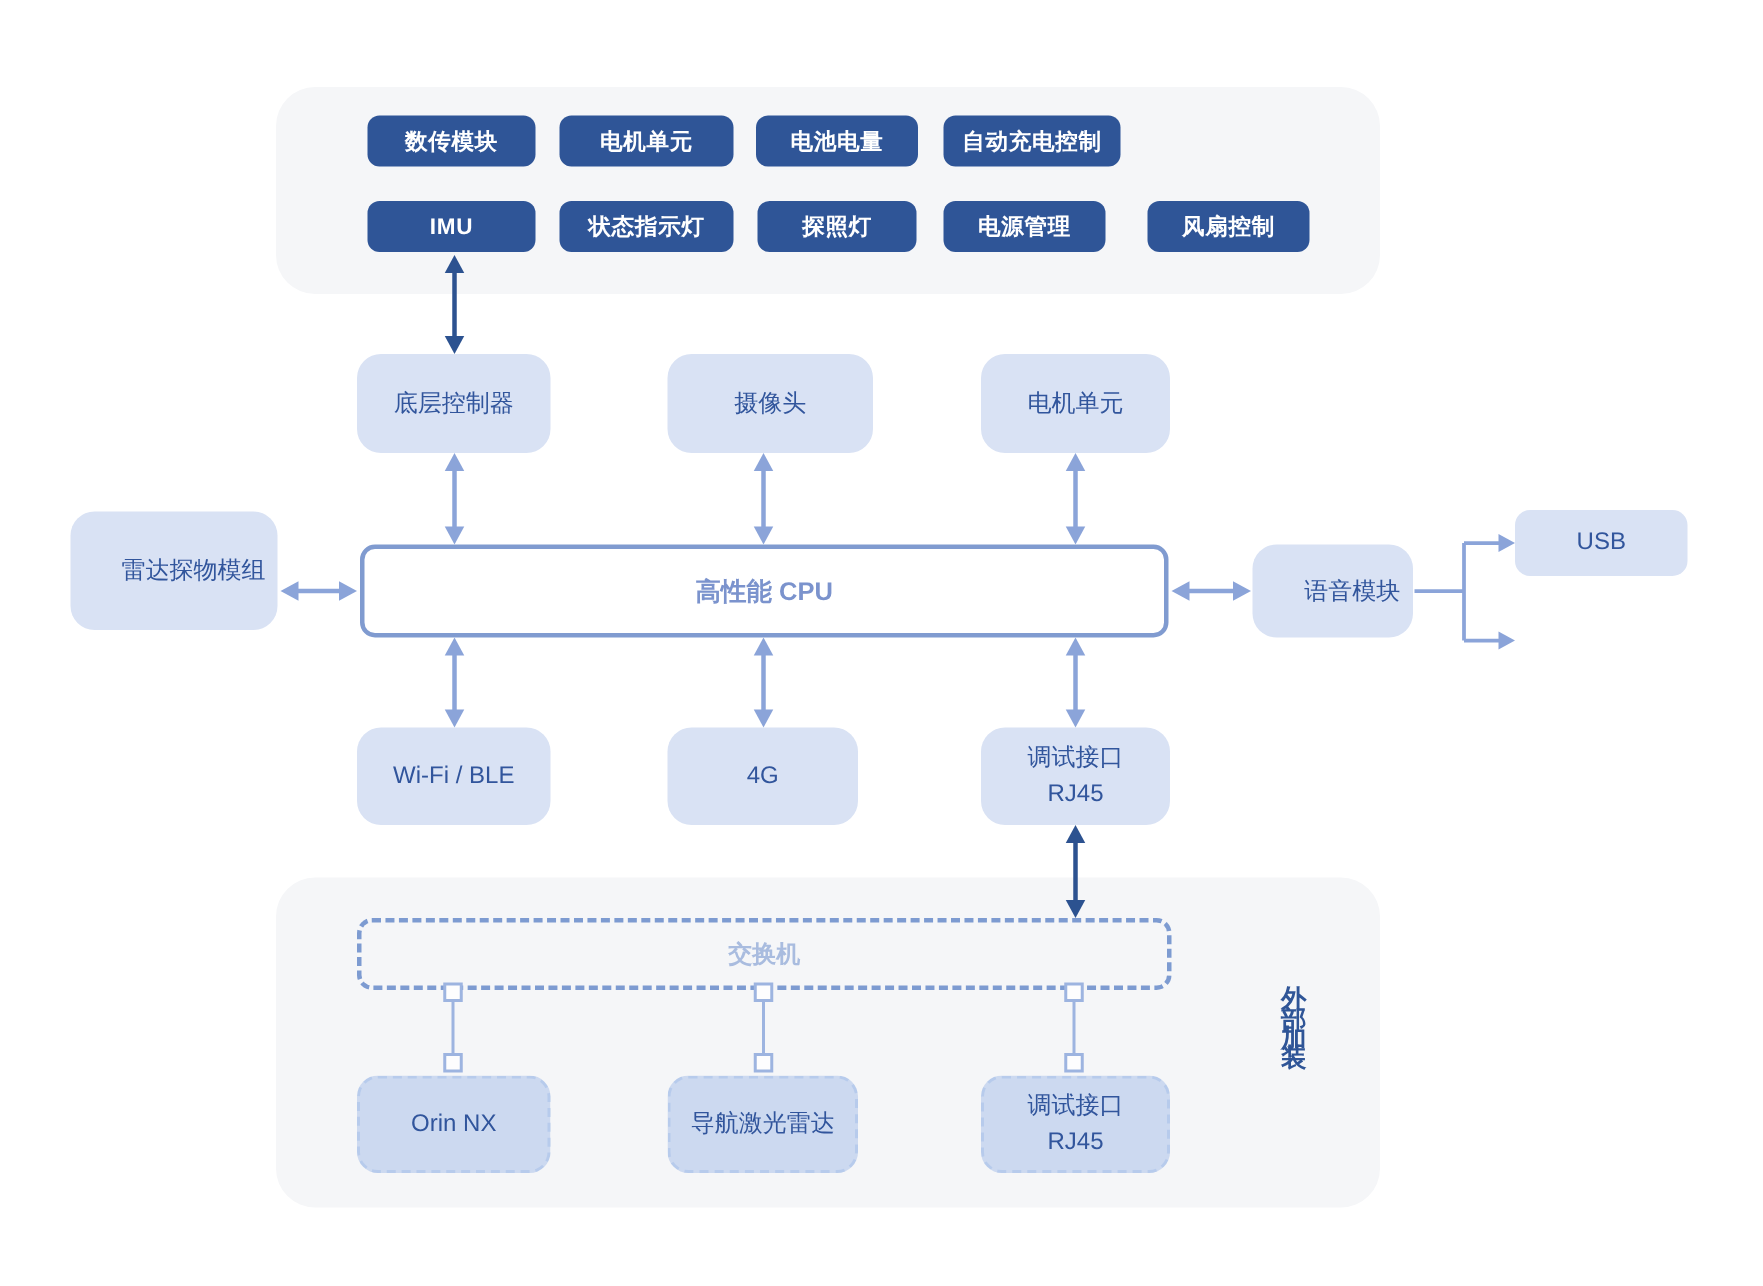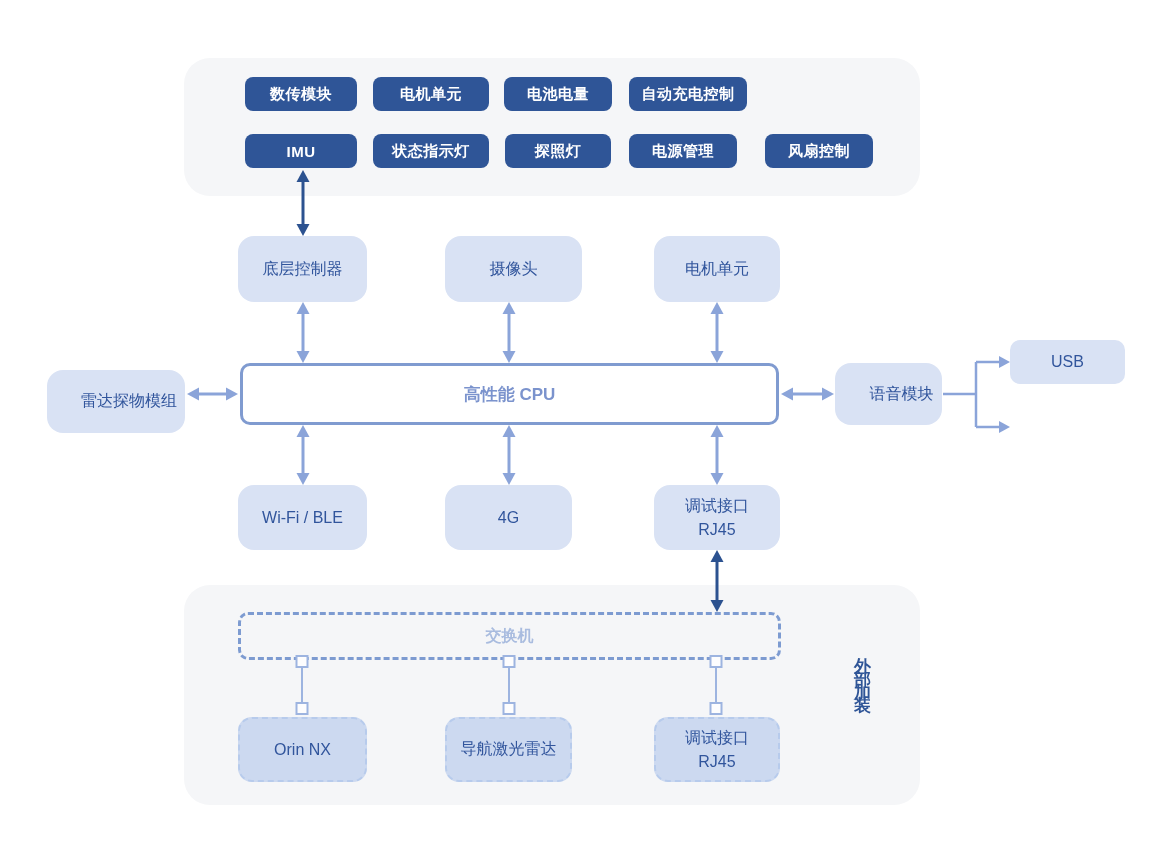--- a/index.html
+++ b/index.html
@@ -70,21 +70,21 @@
     <div class="box module" style="left:505px; top:134px; width:106px;">探照灯</div>
     <div class="box module" style="left:629px; top:134px; width:108px;">电源管理</div>
     <div class="box module" style="left:765px; top:134px; width:108px;">风扇控制</div>
 
     <div class="box node" style="left:238px; top:236px; width:129px;">底层控制器</div>
     <div class="box node" style="left:445px; top:236px; width:137px;">摄像头</div>
     <div class="box node" style="left:654px; top:236px; width:126px;">电机单元</div>
 
     <div class="box cpu" style="left:240px; top:363px; width:539px;">高性能 CPU</div>
 
-    <div class="box node" style="left:47px; top:370px; width:138px; height:63px;padding-left:26px;">雷达探物模组</div>
+    <div class="box node" style="left:47px; top:341px; width:138px; height:79px;padding-left:26px;">雷达探物模组</div>
 
     <div class="box node" style="left:835px; top:363px; width:107px; height:62px;padding-left:26px;">语音模块</div>
     <div class="box node small" style="left:1010px; top:340px; width:115px;">USB</div>
 
     <div class="box node" style="left:238px; top:485px; width:129px; height:65px;">Wi-Fi / BLE</div>
     <div class="box node" style="left:445px; top:485px; width:127px; height:65px;">4G</div>
     <div class="box node twoline" style="left:654px; top:485px; width:126px; height:65px;">
       <span>调试接口</span>
       <span>RJ45</span>
     </div>

